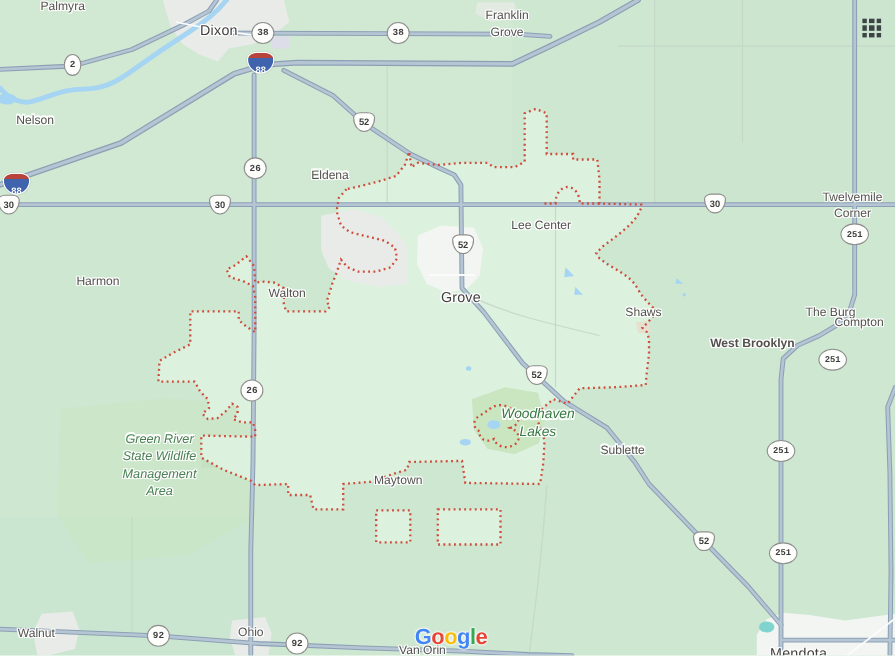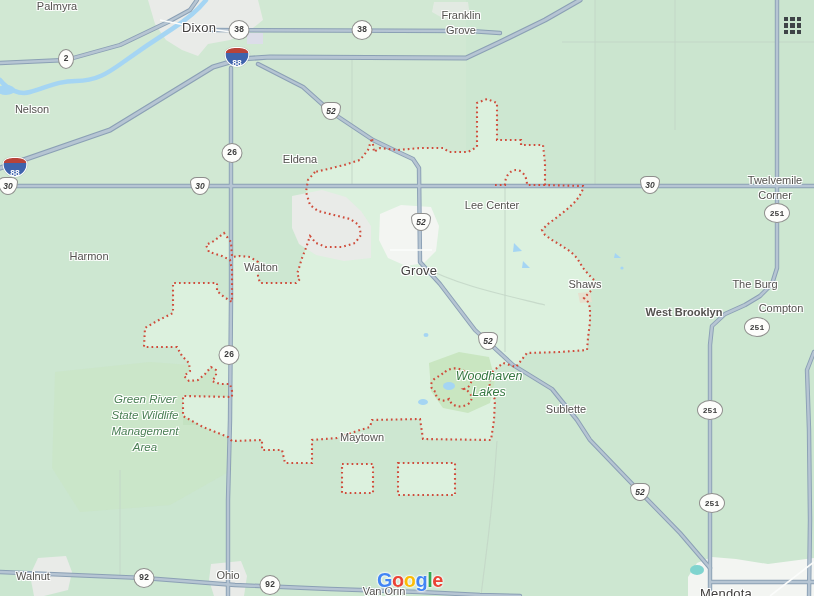--- a/index.html
+++ b/index.html
@@ -38,21 +38,21 @@
       0 1px 0 rgba(255,255,255,.95),0 -1px 0 rgba(255,255,255,.95);}
   .label.city{font-size:13px;color:var(--city-label);letter-spacing:.2px;}
   .label.area{font-style:italic;color:var(--area-label);font-size:11.5px;line-height:1.38;}
   .label.park{color:var(--park-label);font-size:12.5px;line-height:1.25;}
   
   .shield{position:absolute;transform:translate(-50%,-50%);display:flex;align-items:center;
     justify-content:center;background:#fdfdfb;color:#3d3d3d;font-size:8.5px;font-weight:bold;
     box-sizing:border-box;z-index:3;}
   .shield.state{border:1.3px solid #8e8e8c;border-radius:50%;height:20px;width:21px;font-family:Liberation Mono, monospace;}
   .shield.us{border:1.3px solid #8e8e8c;width:20px;height:18px;
-    border-radius:35% 35% 52% 52% / 28% 28% 75% 75%;font-style:italic;}
+    border-radius:35% 35% 52% 52% / 28% 28% 75% 75%;}
   .shield.interstate{width:25px;height:20px;color:#fff;border:1.4px solid #fff;
     background:linear-gradient(#b8433a 0 5px,#3f63ac 5px);
     border-radius:42% 42% 52% 52% / 34% 34% 70% 70%;
     box-shadow:0 0 1px rgba(0,0,0,.35);padding-top:12px;}
   
   #apps-grid{position:absolute;left:784px;top:17px;width:17px;height:17px;display:grid;
     grid-template-columns:repeat(3,1fr);grid-template-rows:repeat(3,1fr);gap:2.4px;
     cursor:pointer;z-index:5;}
   #apps-grid span{background:var(--grid-icon);display:block;}
   
@@ -215,21 +215,21 @@
       <div class="label town" style="left: 300px; top: 160px;">Eldena</div>
       <div class="label town" style="left: 492px; top: 206px;">Lee Center</div>
       <div class="label town" style="left: 775px; top: 188px;">Twelvemile
 Corner</div>
       <div class="label town" style="left: 89px; top: 257px;">Harmon</div>
       <div class="label town" style="left: 261px; top: 268px;">Walton</div>
       <div class="label city" style="left: 419px; top: 271px;">Grove</div>
       <div class="label town" style="left: 585px; top: 285px;">Shaws</div>
       <div class="label town" style="left: 755px; top: 285px;">The Burg</div>
       <div class="label town" style="left: 684px; top: 313px; font-weight: bold;">West Brooklyn</div>
-      <div class="label town" style="left: 781px; top: 309px;">Compton</div>
+      <div class="label town" style="left: 781px; top: 294px;">Compton</div>
       <div class="label area" style="left: 145px; top: 424px;">Green River
 State Wildlife
 Management
 Area</div>
       <div class="label park" style="left: 489px; top: 385px; font-style: italic;">Woodhaven
 Lakes</div>
       <div class="label town" style="left: 566px; top: 410px;">Sublette</div>
       <div class="label town" style="left: 362px; top: 438px;">Maytown</div>
       <div class="label town" style="left: 33px; top: 577px;">Walnut</div>
       <div class="label town" style="left: 228px; top: 576px;">Ohio</div>

